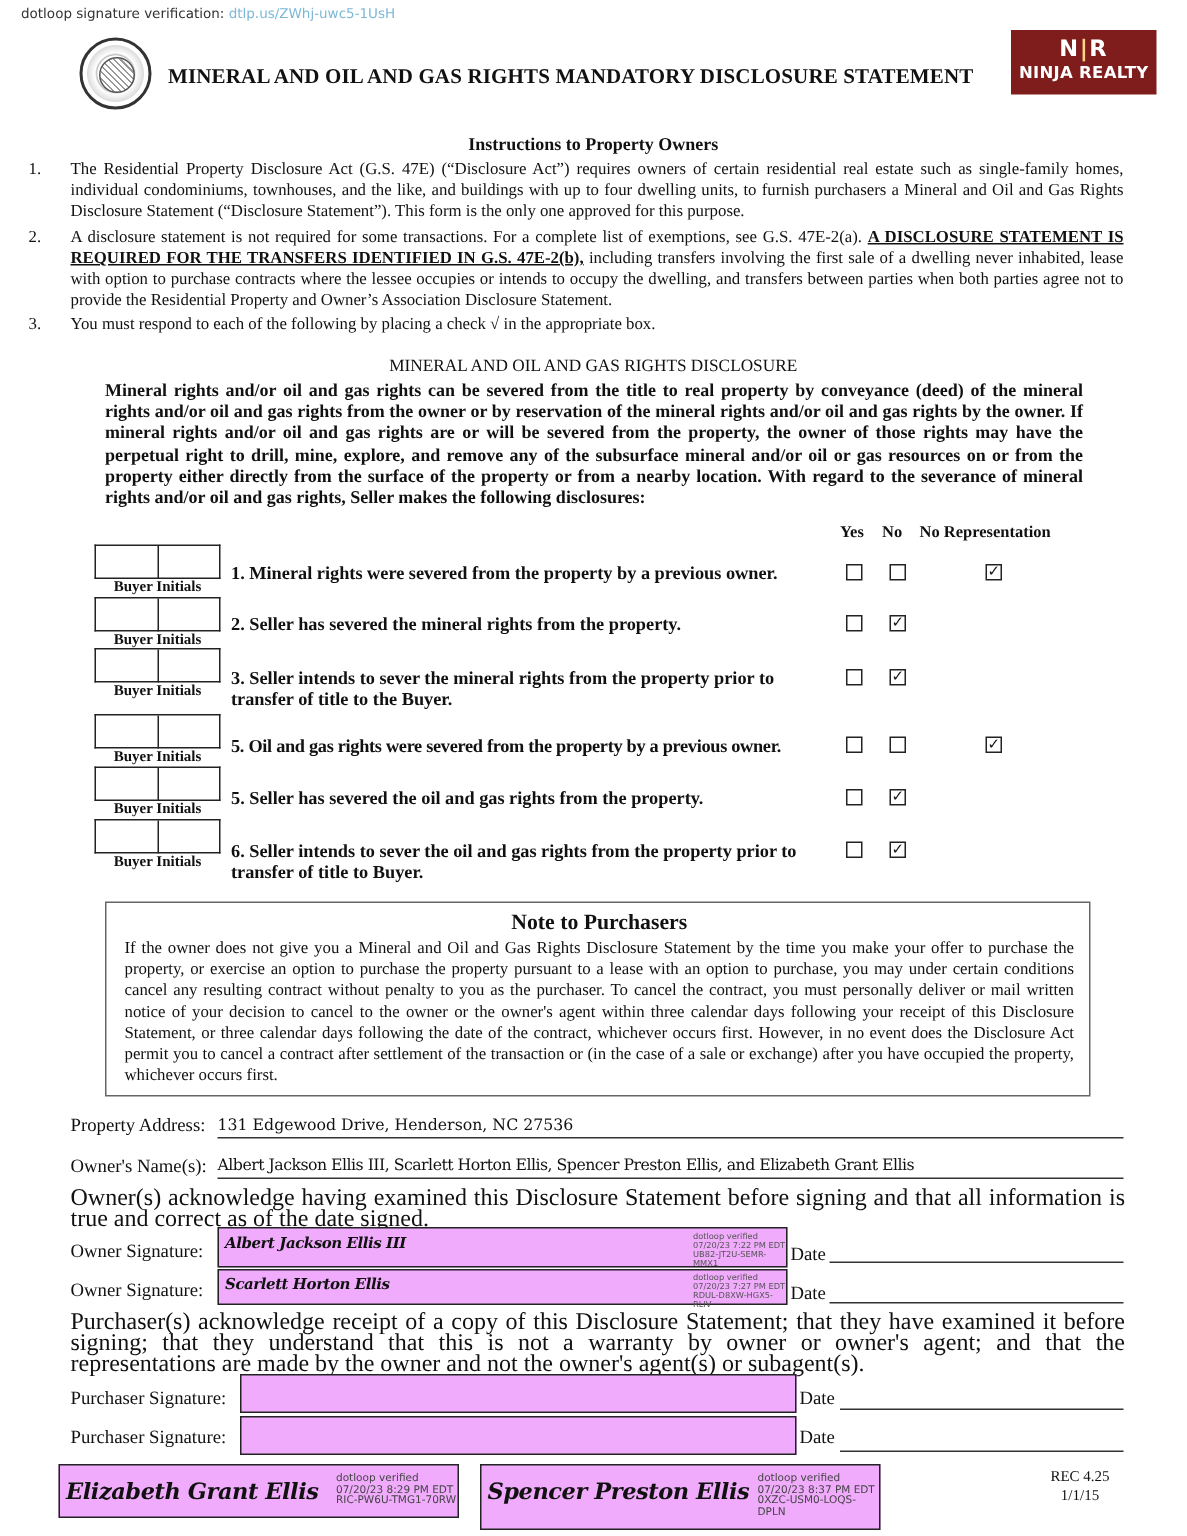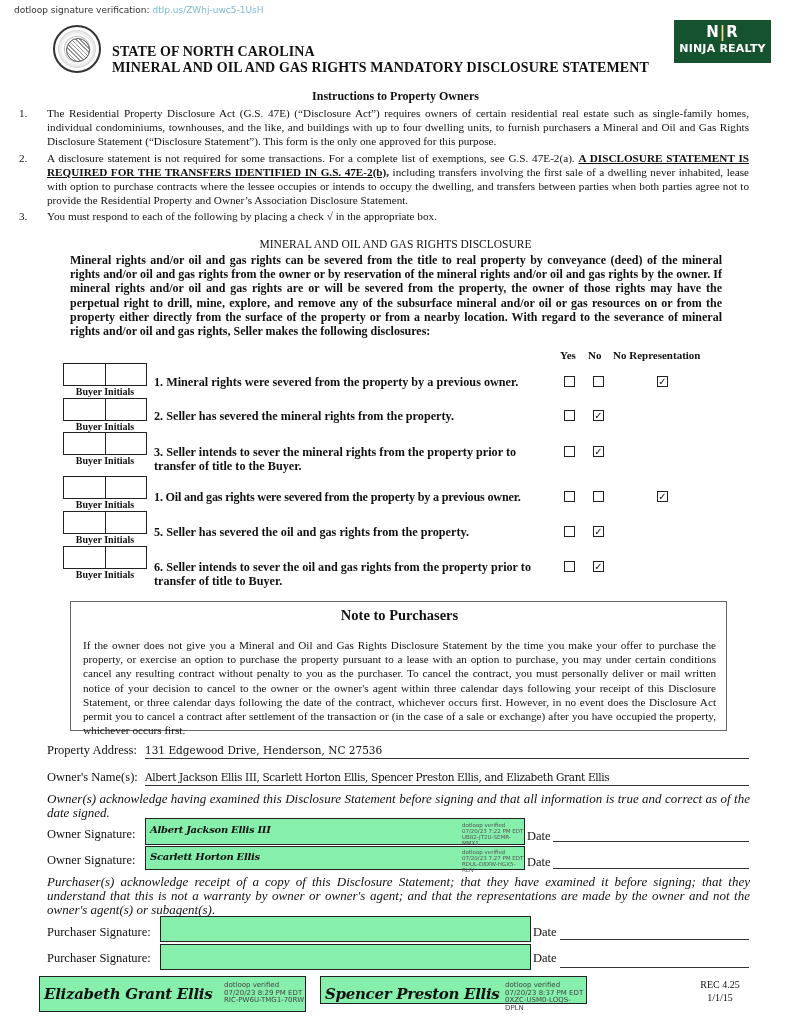--- a/index.html
+++ b/index.html
@@ -3,21 +3,21 @@
 <meta charset="utf-8">
 <style>
   html, body { margin:0; padding:0; background:#fff; }
   body { width:791px; height:1024px; position:relative; overflow:hidden; font-family:"Liberation Serif","DejaVu Serif",serif; color:#111; }
   .abs { position:absolute; }
   .verif-top { left:14px; top:5px; font-family:"DejaVu Sans","Liberation Sans",sans-serif; font-size:9px; color:#333; }
   .verif-top a { color:#7cb8d6; text-decoration:none; }
   .seal { left:53px; top:25px; width:48px; height:48px; border-radius:50%; border:2px solid #333; box-sizing:border-box; background:radial-gradient(circle,#fff 38%,#bbb 40%,#fff 44%,#ddd 60%,#fff 62%); }
   .seal-inner { position:absolute; left:11px; top:11px; width:22px; height:22px; border-radius:50%; border:1px solid #555; background:repeating-linear-gradient(45deg,#999 0 1px,#fff 1px 3px); }
   .title { left:112px; top:44px; font-weight:bold; font-size:14px; line-height:16px; letter-spacing:0.1px; }
-  .logo { left:674px; top:20px; width:97px; height:43px; background:#14532d; color:#fff; text-align:center; font-family:"DejaVu Sans","Liberation Sans",sans-serif; font-weight:bold; }
+  .logo { left:674px; top:20px; width:97px; height:43px; background:#7f1d1d; color:#fff; text-align:center; font-family:"DejaVu Sans","Liberation Sans",sans-serif; font-weight:bold; }
   .logo .nr { font-size:15px; line-height:19px; padding-top:3px; letter-spacing:1px; }
   .logo .nr span { color:#ffd488; }
   .logo .name { font-size:11px; line-height:14px; letter-spacing:0.2px; }
   .h-center { text-align:center; font-weight:bold; }
   .instr-title { left:0; width:791px; top:89px; font-size:12px; }
   .ol { left:19px; top:106px; width:730px; font-size:11.2px; line-height:14.2px; }
   .ol .item { display:flex; margin-bottom:2px; }
   .ol .num { width:28px; flex:none; }
   .ol .txt { flex:1; text-align:justify; }
   .u { text-decoration:underline; font-weight:bold; }
@@ -26,43 +26,42 @@
   .col-hdr { top:349px; font-size:11px; font-weight:bold; }
   .q-row { position:absolute; left:63px; width:680px; }
   .initials { position:absolute; left:0; top:0; width:82px; height:22px; display:flex; border:1.3px solid #222; border-bottom:none; }
   .initials div { flex:1; border-right:1.3px solid #222; }
   .initials div:last-child { border-right:none; }
   .init-label { position:absolute; left:0; top:22px; width:84px; border-top:1.3px solid #222; font-size:10px; font-weight:bold; text-align:center; line-height:12px; }
   .q-text { position:absolute; left:91px; top:7px; width:400px; font-size:12.2px; font-weight:bold; line-height:14px; }
   .cb { position:absolute; width:9px; height:9px; border:1.6px solid #222; background:#fff; font-size:10px; line-height:9px; text-align:center; font-family:"DejaVu Sans",sans-serif; font-weight:bold; }
   .note-box { left:70px; top:601px; width:657px; height:130px; border:1.5px solid #666; box-sizing:border-box; padding:4px 10px 16px 12px; }
   .note-title { text-align:center; font-weight:bold; font-size:14.5px; line-height:18px; }
-  .note-body { font-size:11.2px; line-height:14.2px; text-align:justify; margin-top:14px; }
+  .note-body { font-size:11.2px; line-height:14.2px; text-align:justify; margin-top:1px; }
   .field-label { font-size:12.5px; }
   .field-val { font-family:"DejaVu Serif","Liberation Serif",serif; font-size:10.5px; }
   .uline { border-bottom:1px solid #333; }
-  .italic-para { font-style:italic; font-size:13px; line-height:14px; text-align:justify; }
-  .sig-box { border:1.5px solid #222; box-sizing:border-box; background:#86efac; }
+  .italic-para { font-size:16px; line-height:14px; text-align:justify; }
+  .sig-box { border:1.5px solid #222; box-sizing:border-box; background:#f0abfc; }
   .sig-script { font-family:"DejaVu Serif",serif; font-style:italic; font-weight:bold; letter-spacing:-0.3px; }
   .stamp { font-family:"DejaVu Sans","Liberation Sans",sans-serif; font-size:5.5px; line-height:6px; color:#555; }
   .stamp-lg { font-family:"DejaVu Sans","Liberation Sans",sans-serif; font-size:7px; line-height:7.5px; color:#444; }
 </style>
 </head>
 <body>
 
 <div class="abs verif-top">
   <span>dotloop signature verification:</span>
   <a>dtlp.us/ZWhj-uwc5-1UsH</a>
 </div>
 
 <div class="abs seal">
     <div class="seal-inner"></div>
   </div>
 <div class="abs title">
-  <div>STATE OF NORTH CAROLINA</div>
   <div>MINERAL AND OIL AND GAS RIGHTS MANDATORY DISCLOSURE STATEMENT</div>
 </div>
 <div class="abs logo">
   <div class="nr"><span style="color:#fff">N</span><span>|</span><span style="color:#fff">R</span></div>
   <div class="name">NINJA REALTY</div>
 </div>
 
 <div class="abs h-center instr-title">Instructions to Property Owners</div>
 <div class="abs ol">
   <div class="item">
@@ -119,21 +118,21 @@
   <div class="cb" style="left:501px;top:14px"></div>
   <div class="cb" style="left:530px;top:14px">✓</div>
 </div>
 
 <div class="q-row" style="top:476px">
   <div class="initials">
       <div></div>
       <div></div>
     </div>
   <div class="init-label">Buyer Initials</div>
-  <div class="q-text" style="top:14px;letter-spacing:-0.2px">1. Oil and gas rights were severed from the property by a previous owner.</div>
+  <div class="q-text" style="top:14px;letter-spacing:-0.2px">5. Oil and gas rights were severed from the property by a previous owner.</div>
   <div class="cb" style="left:501px;top:15px"></div>
   <div class="cb" style="left:530px;top:15px"></div>
   <div class="cb" style="left:594px;top:15px">✓</div>
 </div>
 
 <div class="q-row" style="top:511px">
   <div class="initials">
       <div></div>
       <div></div>
     </div>
@@ -204,21 +203,21 @@
 <div class="abs uline" style="left:560px;top:966px;width:189px;height:1px"></div>
 
 <div class="abs sig-box" style="left:39px;top:976px;width:267px;height:36px">
   <div class="abs sig-script" style="left:4px;top:8px;font-size:15px">Elizabeth Grant Ellis</div>
   <div class="abs stamp-lg" style="left:184px;top:5px">
     <div>dotloop verified</div>
     <div>07/20/23 8:29 PM EDT</div>
     <div>RIC-PW6U-TMG1-70RW</div>
   </div>
 </div>
-<div class="abs sig-box" style="left:320px;top:976px;width:267px;height:28px">
+<div class="abs sig-box" style="left:320px;top:976px;width:267px;height:44px">
   <div class="abs sig-script" style="left:4px;top:8px;font-size:15px">Spencer Preston Ellis</div>
   <div class="abs stamp-lg" style="left:184px;top:5px">
     <div>dotloop verified</div>
     <div>07/20/23 8:37 PM EDT</div>
     <div>0XZC-USM0-LOQS-DPLN</div>
   </div>
 </div>
 
 <div class="abs" style="left:690px;top:978px;width:60px;text-align:center;font-size:10px;line-height:13px">
   <div>REC 4.25</div>

